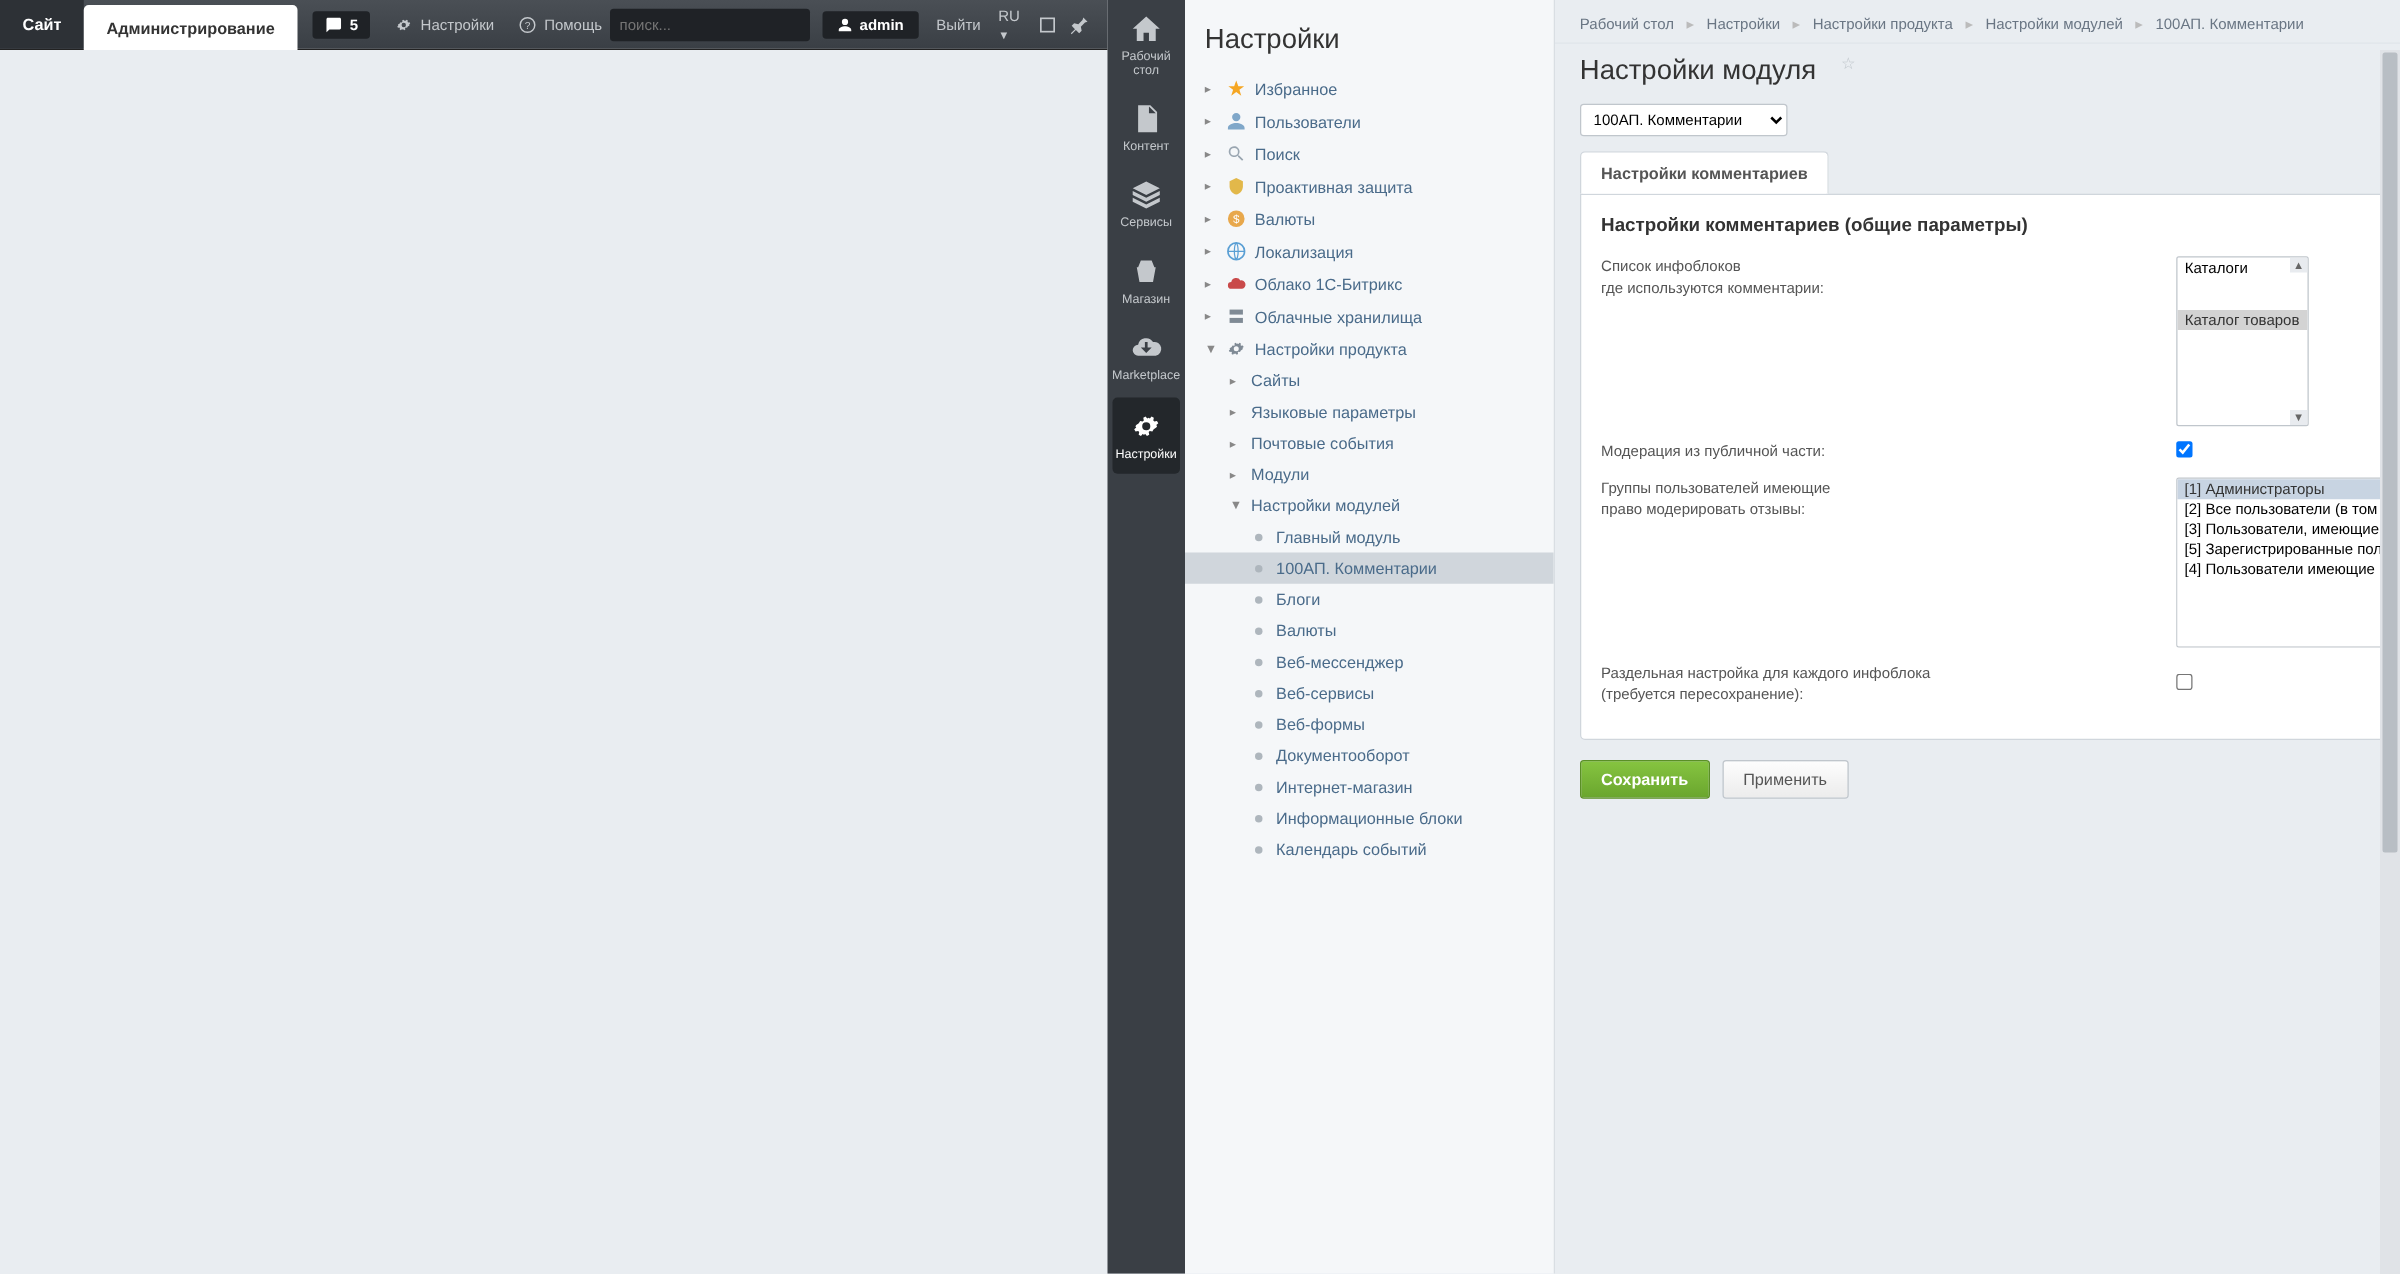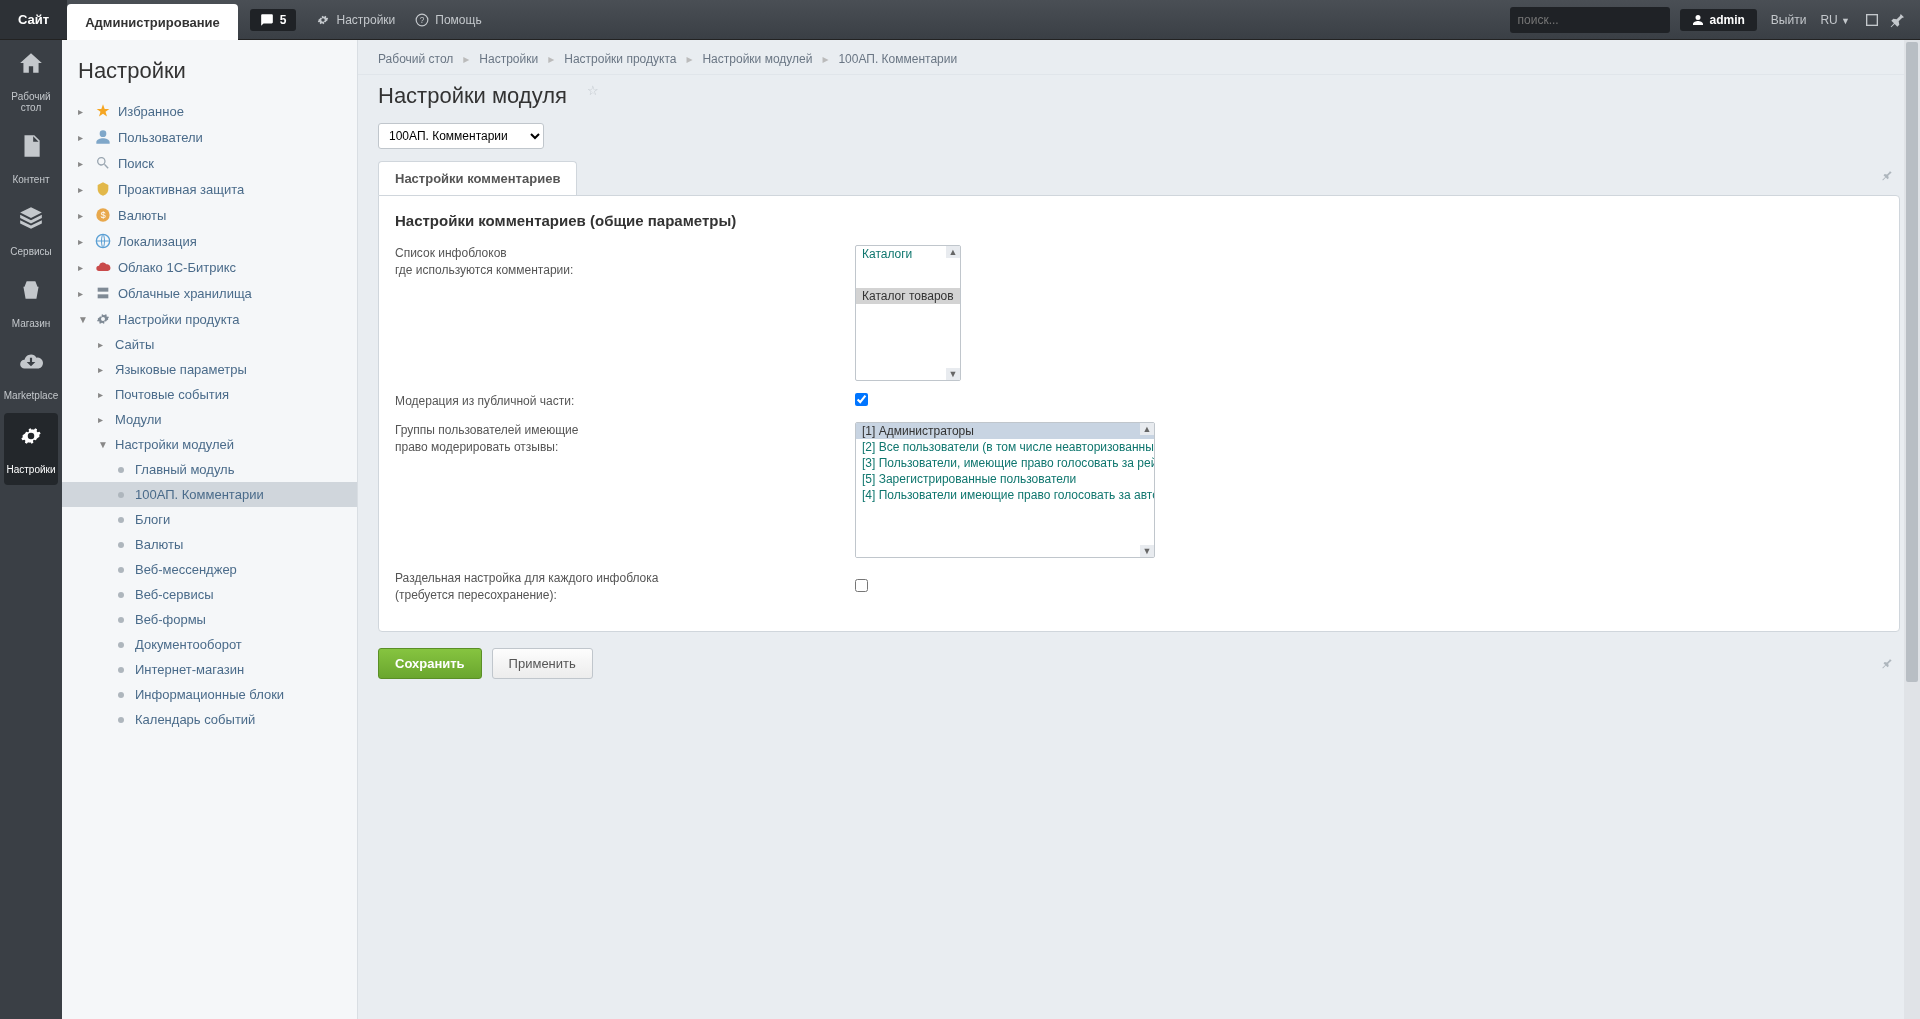--- a/index.html
+++ b/index.html
@@ -1,17 +1,17 @@
 <!DOCTYPE html>
 <html><head>
 <meta charset="utf-8">
 <style>
 * { margin: 0; padding: 0; box-sizing: border-box; }
 body { font-family: -apple-system, BlinkMacSystemFont, "Segoe UI", Arial, sans-serif; font-size: 13px; color: #333; background: #e9edf1; overflow: hidden; }
-.app { display: flex; flex-direction: column; height: 1019px; width: 1920px; }
+.app { display: flex; flex-direction: row; height: 1019px; width: 1920px; }
 
 
 .topbar { height: 40px; background: linear-gradient(#4a4f55, #3a3f45); display: flex; align-items: center; border-bottom: 1px solid #222; }
 .topbar .tabs { display: flex; height: 100%; }
 .topbar .tab-btn { display: flex; align-items: center; padding: 0 18px; color: #ddd; font-weight: bold; font-size: 13px; cursor: pointer; }
 .topbar .tab-btn.dark { background: #2d3136; color: #fff; }
 .topbar .tab-btn.active { background: #fff; color: #333; border-radius: 4px 4px 0 0; margin-top: 4px; height: 36px; }
 .topbar .notif { margin-left: 12px; background: #1f2226; border-radius: 3px; padding: 4px 10px; color: #fff; display: flex; align-items: center; gap: 6px; font-size: 12px; font-weight: bold; }
 .topbar .notif svg { width: 14px; height: 14px; }
 .topbar .links { display: flex; gap: 8px; margin-left: 14px; }
@@ -21,21 +21,21 @@
 .topbar .search input { background: transparent; border: none; outline: none; color: #bbb; font-size: 12px; flex: 1; }
 .topbar .userbtn { margin-left: 10px; background: #1f2226; border-radius: 3px; padding: 4px 12px; color: #fff; font-size: 12px; font-weight: bold; display: flex; align-items: center; gap: 6px; cursor: pointer; }
 .topbar .textlink { color: #c4c8cc; font-size: 12px; margin-left: 14px; cursor: pointer; }
 .topbar .ricons { display: flex; gap: 10px; margin: 0 14px 0 14px; align-items: center; color: #c4c8cc; }
 
 
 .body-row { display: flex; flex: 1; min-height: 0; }
 
 
 .iconrail { width: 62px; background: #3a3f45; display: flex; flex-direction: column; align-items: stretch; }
-.iconrail .ritem { display: flex; flex-direction: column; align-items: center; justify-content: center; padding: 10px 0; color: #c4c8cc; font-size: 10px; cursor: pointer; gap: 15px; text-align: center; line-height: 1.1; }
+.iconrail .ritem { display: flex; flex-direction: column; align-items: center; justify-content: center; padding: 10px 0; color: #c4c8cc; font-size: 10px; cursor: pointer; gap: 4px; text-align: center; line-height: 1.1; }
 .iconrail .ritem svg { width: 26px; height: 26px; }
 .iconrail .ritem.active { background: #23272b; color: #fff; border-radius: 4px; margin: 2px 4px; }
 
 
 .sidebar { width: 296px; background: #f5f7f9; border-right: 1px solid #d9dee3; overflow-y: auto; padding: 14px 0 20px 0; }
 .sidebar h1 { font-size: 22px; font-weight: normal; color: #333; padding: 4px 16px 14px 16px; }
 .tree { list-style: none; }
 .tree li { }
 .tree .node { display: flex; align-items: center; gap: 7px; padding: 5px 10px 5px 16px; color: #4a6b8a; font-size: 13px; cursor: pointer; }
 .tree .node .chev { width: 10px; color: #888; font-size: 10px; }
@@ -67,21 +67,21 @@
 .panel h3 { font-size: 15px; font-weight: bold; color: #333; margin-bottom: 16px; }
 
 .form-row { display: flex; align-items: center; margin-bottom: 12px; }
 .form-row.top { align-items: flex-start; }
 .form-label { width: 460px; text-align: left; padding-right: 10px; font-size: 12px; color: #555; line-height: 1.4; }
 .form-field { flex: 1; }
 
 .multiselect { border: 1px solid #c0c6cc; border-radius: 2px; background: #fff; font-size: 12px; overflow-y: auto; position: relative; }
 .multiselect.sm { width: 106px; height: 136px; }
 .multiselect.lg { width: 300px; height: 136px; }
-.multiselect .opt { padding: 1px 6px; color: #0f766e; cursor: pointer; white-space: nowrap; }
+.multiselect .opt { padding: 1px 6px; color: #000000; cursor: pointer; white-space: nowrap; }
 .multiselect .opt.sel { background: #d3d3d3; color: #333; margin-top: 26px; }
 .multiselect .opt.sel2 { background: #c8d4e2; color: #333; }
 .multiselect .scroll-arrow { position: absolute; right: 0; width: 14px; height: 12px; background: #e8ebef; font-size: 9px; display: flex; align-items: center; justify-content: center; color: #666; }
 .multiselect .sa-top { top: 0; }
 .multiselect .sa-bot { bottom: 0; }
 
 .actions { margin: 0 20px; display: flex; gap: 10px; align-items: center; }
 .btn { border-radius: 3px; padding: 7px 16px; font-size: 13px; cursor: pointer; border: 1px solid; }
 .btn.primary { background: linear-gradient(#86c440, #6aa62e); border-color: #5a8f26; color: #fff; font-weight: bold; }
 .btn.default { background: linear-gradient(#fdfdfd, #ececec); border-color: #c0c6cc; color: #555; }

